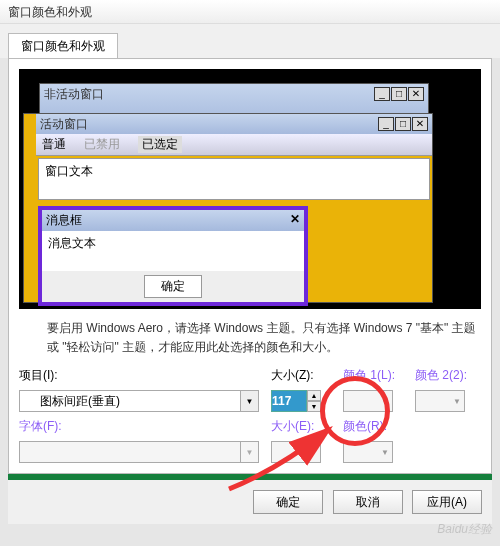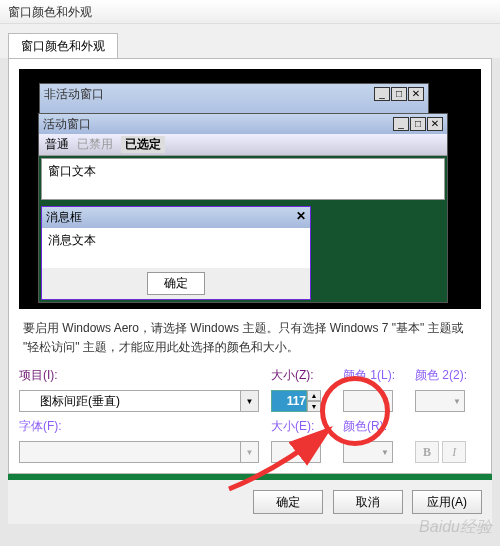--- a/index.html
+++ b/index.html
@@ -13,53 +13,53 @@
 .panel { background: #fff; margin: 0 8px; border: 1px solid #bbb; padding: 10px; }
 
 .preview { background: #000; padding: 14px; height: 240px; position: relative; }
 .win { background: linear-gradient(#c5d5ed, #a5b9dd); border: 1px solid #555; position: absolute; }
 .win-title { display: flex; justify-content: space-between; align-items: center; padding: 2px 4px; height: 20px; }
 .win-title span { color: #333; }
 .win-btns { display: flex; gap: 1px; }
 .win-btn { width: 16px; height: 14px; background: #ddd; border: 1px solid #333; display: flex; align-items: center; justify-content: center; font-size: 10px; line-height: 1; }
 
 .inactive { left: 20px; top: 14px; width: 390px; height: 44px; }
-.active { left: 19px; top: 44px; width: 410px; height: 190px; background: #14532d; }
+.active { left: 4px; top: 44px; width: 410px; height: 190px; background: #eab308; padding-left: 12px; }
 .active .win-title { background: linear-gradient(#c5d5ed, #a5b9dd); }
-.menu-bar { background: linear-gradient(#eef, #ccd); padding: 2px 6px; display: flex; gap: 8px; border-bottom: 1px solid #999; }
+.menu-bar { background: linear-gradient(#eef, #ccd); padding: 2px 6px; display: flex; gap: 18px; border-bottom: 1px solid #999; }
 .menu-bar span:nth-child(2) { color: #999; }
 .text-area { background: #fff; padding: 4px 6px; border: 1px solid #999; margin: 2px; height: 42px; }
-.msgbox { margin: 6px 2px 16px 2px; width: 270px; border: 1px solid #6d28d9; }
+.msgbox { margin: 6px 2px 16px 2px; width: 270px; border: 4px solid #6d28d9; }
 .msgbox-title { background: linear-gradient(#c5d5ed, #a5b9dd); padding: 2px 4px; display: flex; justify-content: space-between; }
 .msgbox-body { background: #fff; padding: 4px 6px; height: 40px; }
 .btn-row { text-align: center; padding: 4px; background: #eee; }
 .ok-btn { background: #fff; border: 1px solid #999; padding: 2px 16px; }
 
-.note { padding: 10px 4px; line-height: 1.6; color: #333; }
+.note { padding: 10px 4px; line-height: 1.6; color: #333; margin-left: 24px; }
 
 .form-grid { display: grid; grid-template-columns: 240px 60px 60px 60px; gap: 6px 12px; align-items: center; }
-.lbl { color: #701a75; }
+.lbl { color: #000000; }
 .lbl.dis { color: #8b5cf6; }
 .combo { display: flex; }
 .combo input, .combo select { flex: 1; height: 22px; border: 1px solid #aaa; padding: 0 20px; background: #fff; }
 .combo .arrow { width: 18px; height: 22px; border: 1px solid #aaa; border-left: none; background: #eee; display: flex; align-items: center; justify-content: center; font-size: 8px; }
 .combo.dis input, .combo.dis .arrow { background: #f5f5f5; color: #aaa; }
 .spinner { position: relative; display: flex; }
-.spinner input { width: 36px; height: 22px; border: 1px solid #5a9; background: #39c; color: #fff; text-align: right; font-weight: bold; }
+.spinner input { width: 36px; height: 22px; border: 1px solid #5a9; background: #39c; color: #fff; text-align: left; font-weight: bold; }
 .spin-btns { display: flex; flex-direction: column; }
 .spin-btns div { width: 14px; height: 11px; border: 1px solid #aaa; background: #eee; font-size: 7px; display: flex; align-items: center; justify-content: center; }
 .small-combo { width: 50px; height: 22px; border: 1px solid #aaa; background: #f5f5f5; display: flex; align-items: center; justify-content: flex-end; padding-right: 3px; font-size: 8px; color: #999; }
 .bi-btn { width: 24px; height: 22px; border: 1px solid #ccc; background: #f5f5f5; color: #aaa; display: inline-flex; align-items: center; justify-content: center; font-family: serif; }
 
 .dlg-footer { padding: 10px; text-align: right; background: #f0f0f0; border-top: 6px solid #15803d; margin: 0 8px; }
 .dlg-btn { min-width: 70px; height: 24px; border: 1px solid #999; background: linear-gradient(#fff,#e8e8e8); margin-left: 6px; }
 
 .red-circle { position: absolute; width: 70px; height: 70px; border: 5px solid #e33; border-radius: 50%; pointer-events: none; }
 .red-arrow { position: absolute; pointer-events: none; }
-.watermark { position: absolute; right: 8px; bottom: 8px; color: rgba(0,0,0,0.15); font-size: 16px; font-style: italic; pointer-events: none; }
+.watermark { position: absolute; right: 8px; bottom: 8px; color: rgba(0,0,0,0.15); font-size: 12px; font-style: italic; pointer-events: none; }
 </style>
 </head>
 <body>
 
 <div class="title-bar">
   <span>窗口颜色和外观</span>
 </div>
 
 <div class="tab-strip">
   <div class="tab">窗口颜色和外观</div>
@@ -83,21 +83,21 @@
         <span>活动窗口</span>
         <div class="win-btns">
           <div class="win-btn">_</div>
           <div class="win-btn">□</div>
           <div class="win-btn">✕</div>
         </div>
       </div>
       <div class="menu-bar">
         <span>普通</span>
         <span>已禁用</span>
-        <span style="background:#ddd;padding:0 4px;font-weight:bold;">已选定</span>
+        <span style="background:#ddd;padding:0 4px;">已选定</span>
       </div>
       <div class="text-area">窗口文本</div>
       <div class="msgbox">
         <div class="msgbox-title">
           <span>消息框</span>
           <span style="font-weight:bold;">✕</span>
         </div>
         <div class="msgbox-body">消息文本</div>
         <div class="btn-row">
           <button class="ok-btn">确定</button>
@@ -132,24 +132,20 @@
     <div class="lbl dis">大小(E):</div>
     <div class="lbl dis">颜色(R):</div>
     <div></div>
 
     <div class="combo dis">
       <input disabled="" style="">
       <div class="arrow">▼</div>
     </div>
     <div class="small-combo">▼</div>
     <div class="small-combo">▼</div>
-    <div>
-      <span class="bi-btn" style="font-weight:bold;">B</span>
-      <span class="bi-btn" style="font-style:italic;">I</span>
-    </div>
   </div>
 
   <div class="red-circle" style="left:311px; top:317px;"></div>
   <svg class="red-arrow" style="left:210px; top:360px;" width="130" height="80">
     <defs>
         <marker id="ah" markerWidth="10" markerHeight="10" refX="8" refY="3" orient="auto">
           <path d="M0,0 L0,6 L9,3 z" fill="#e33"></path>
         </marker>
       </defs>
     <path d="M10,70 Q60,50 110,10" stroke="#e33" stroke-width="5" fill="none" marker-end="url(#ah)"></path>

